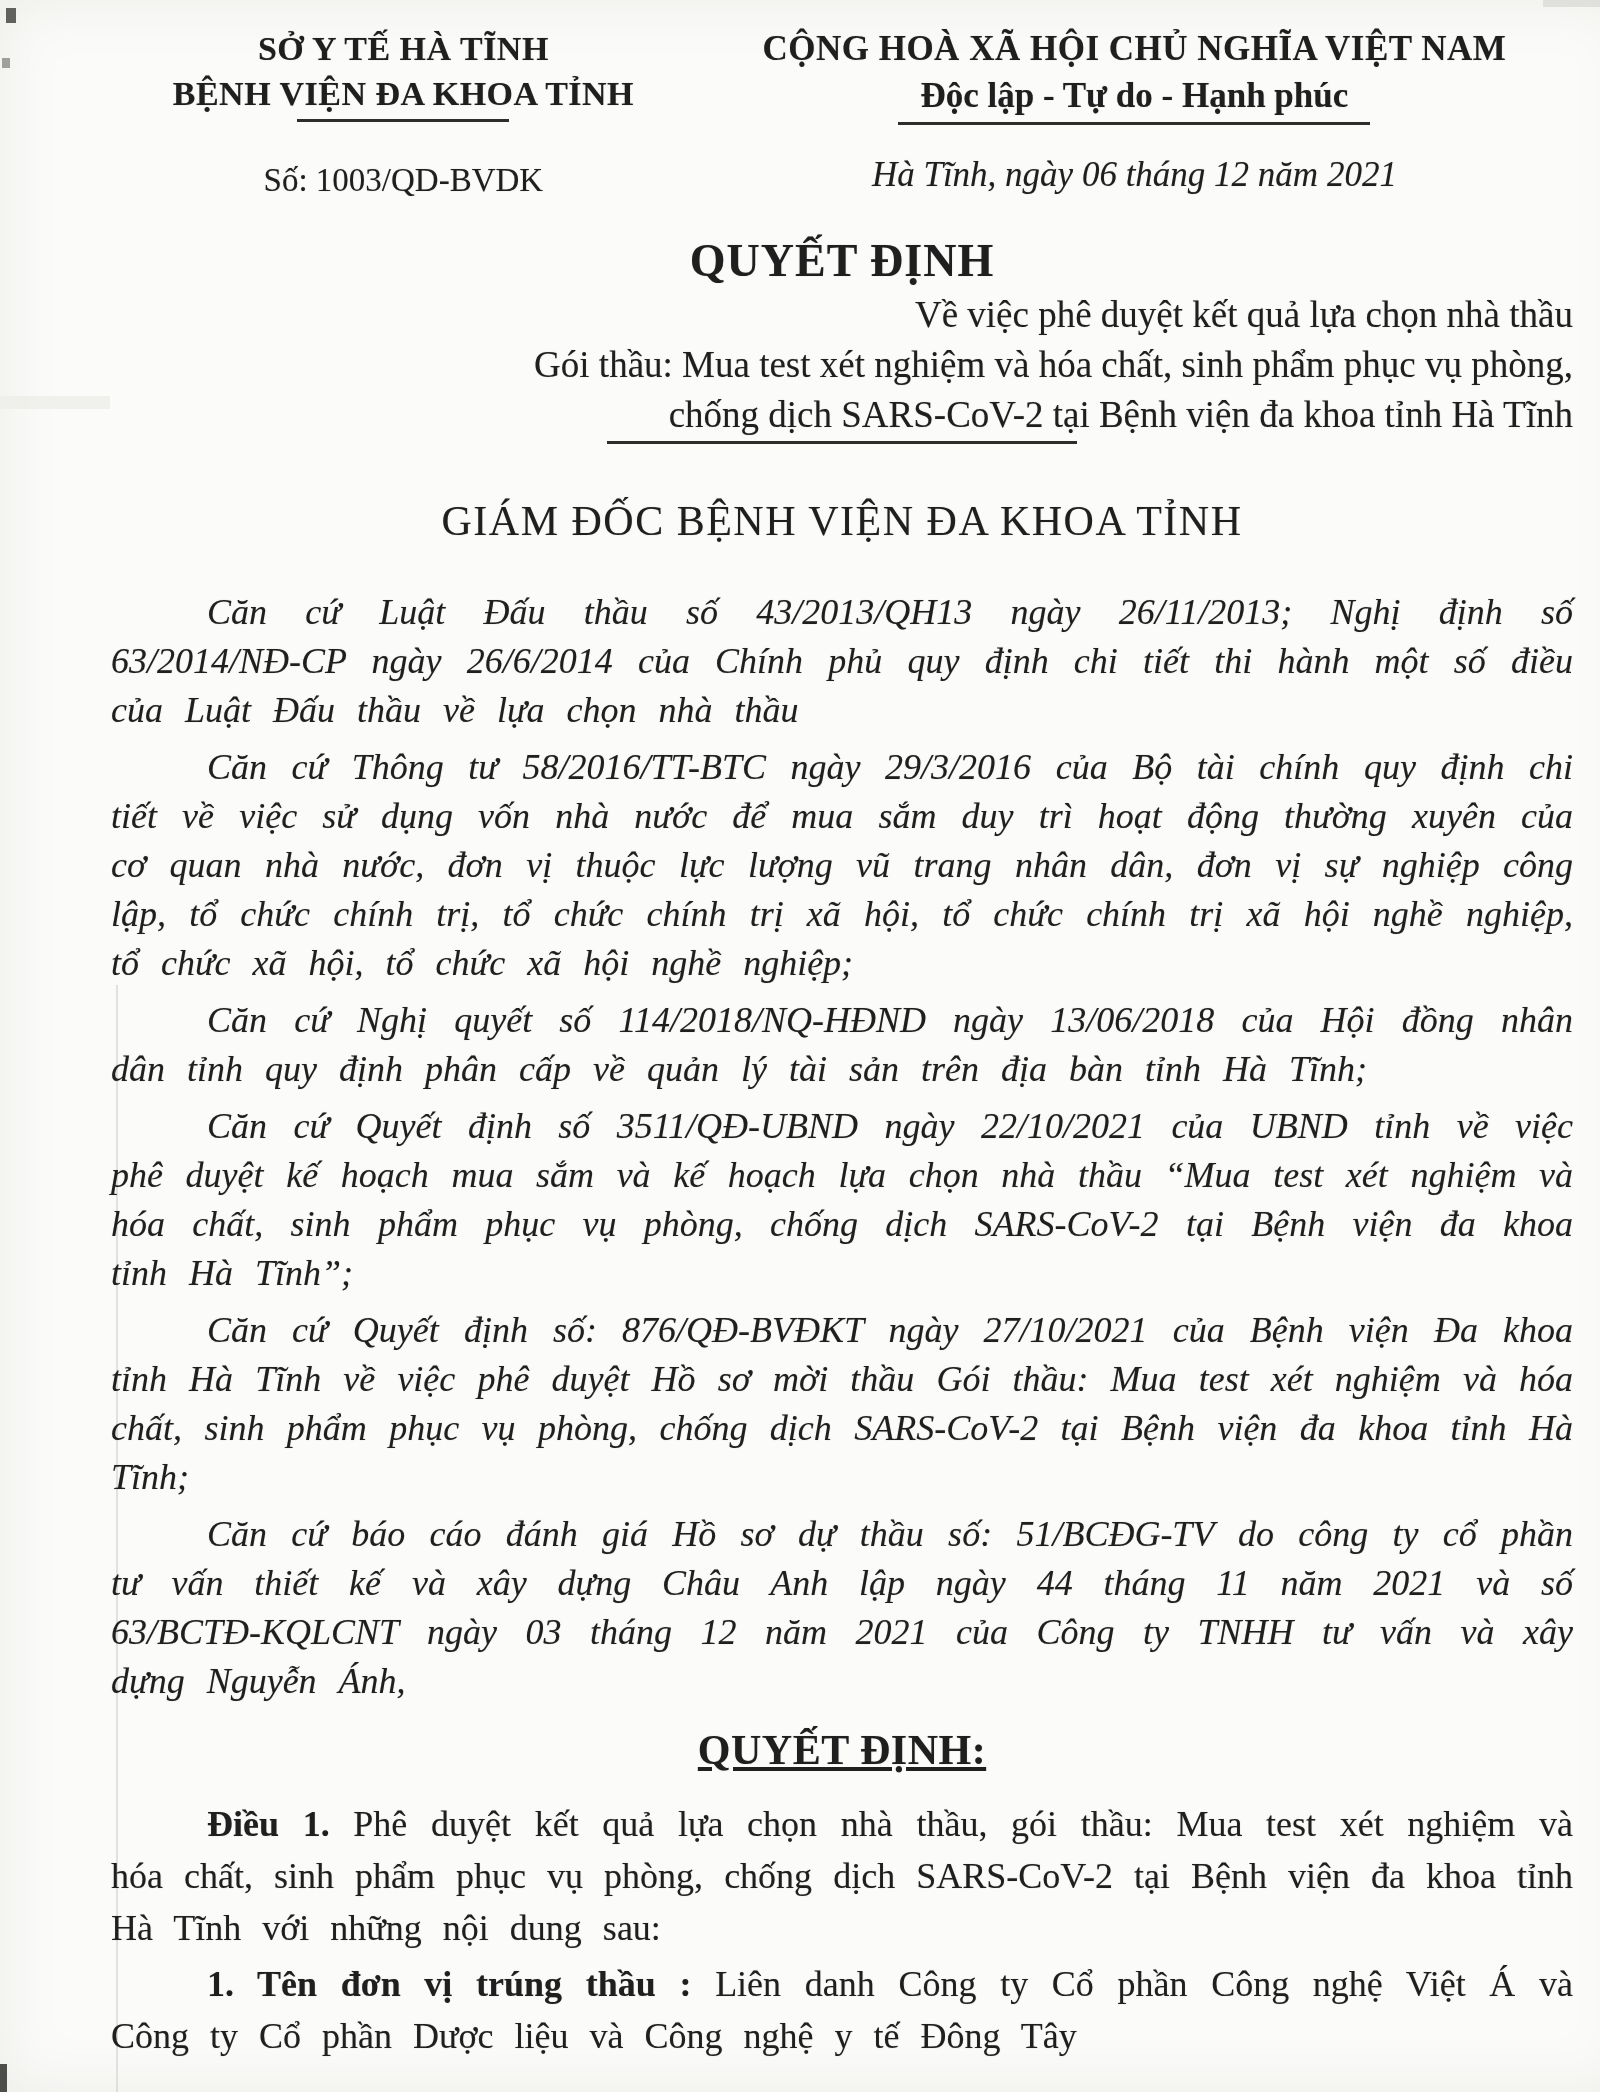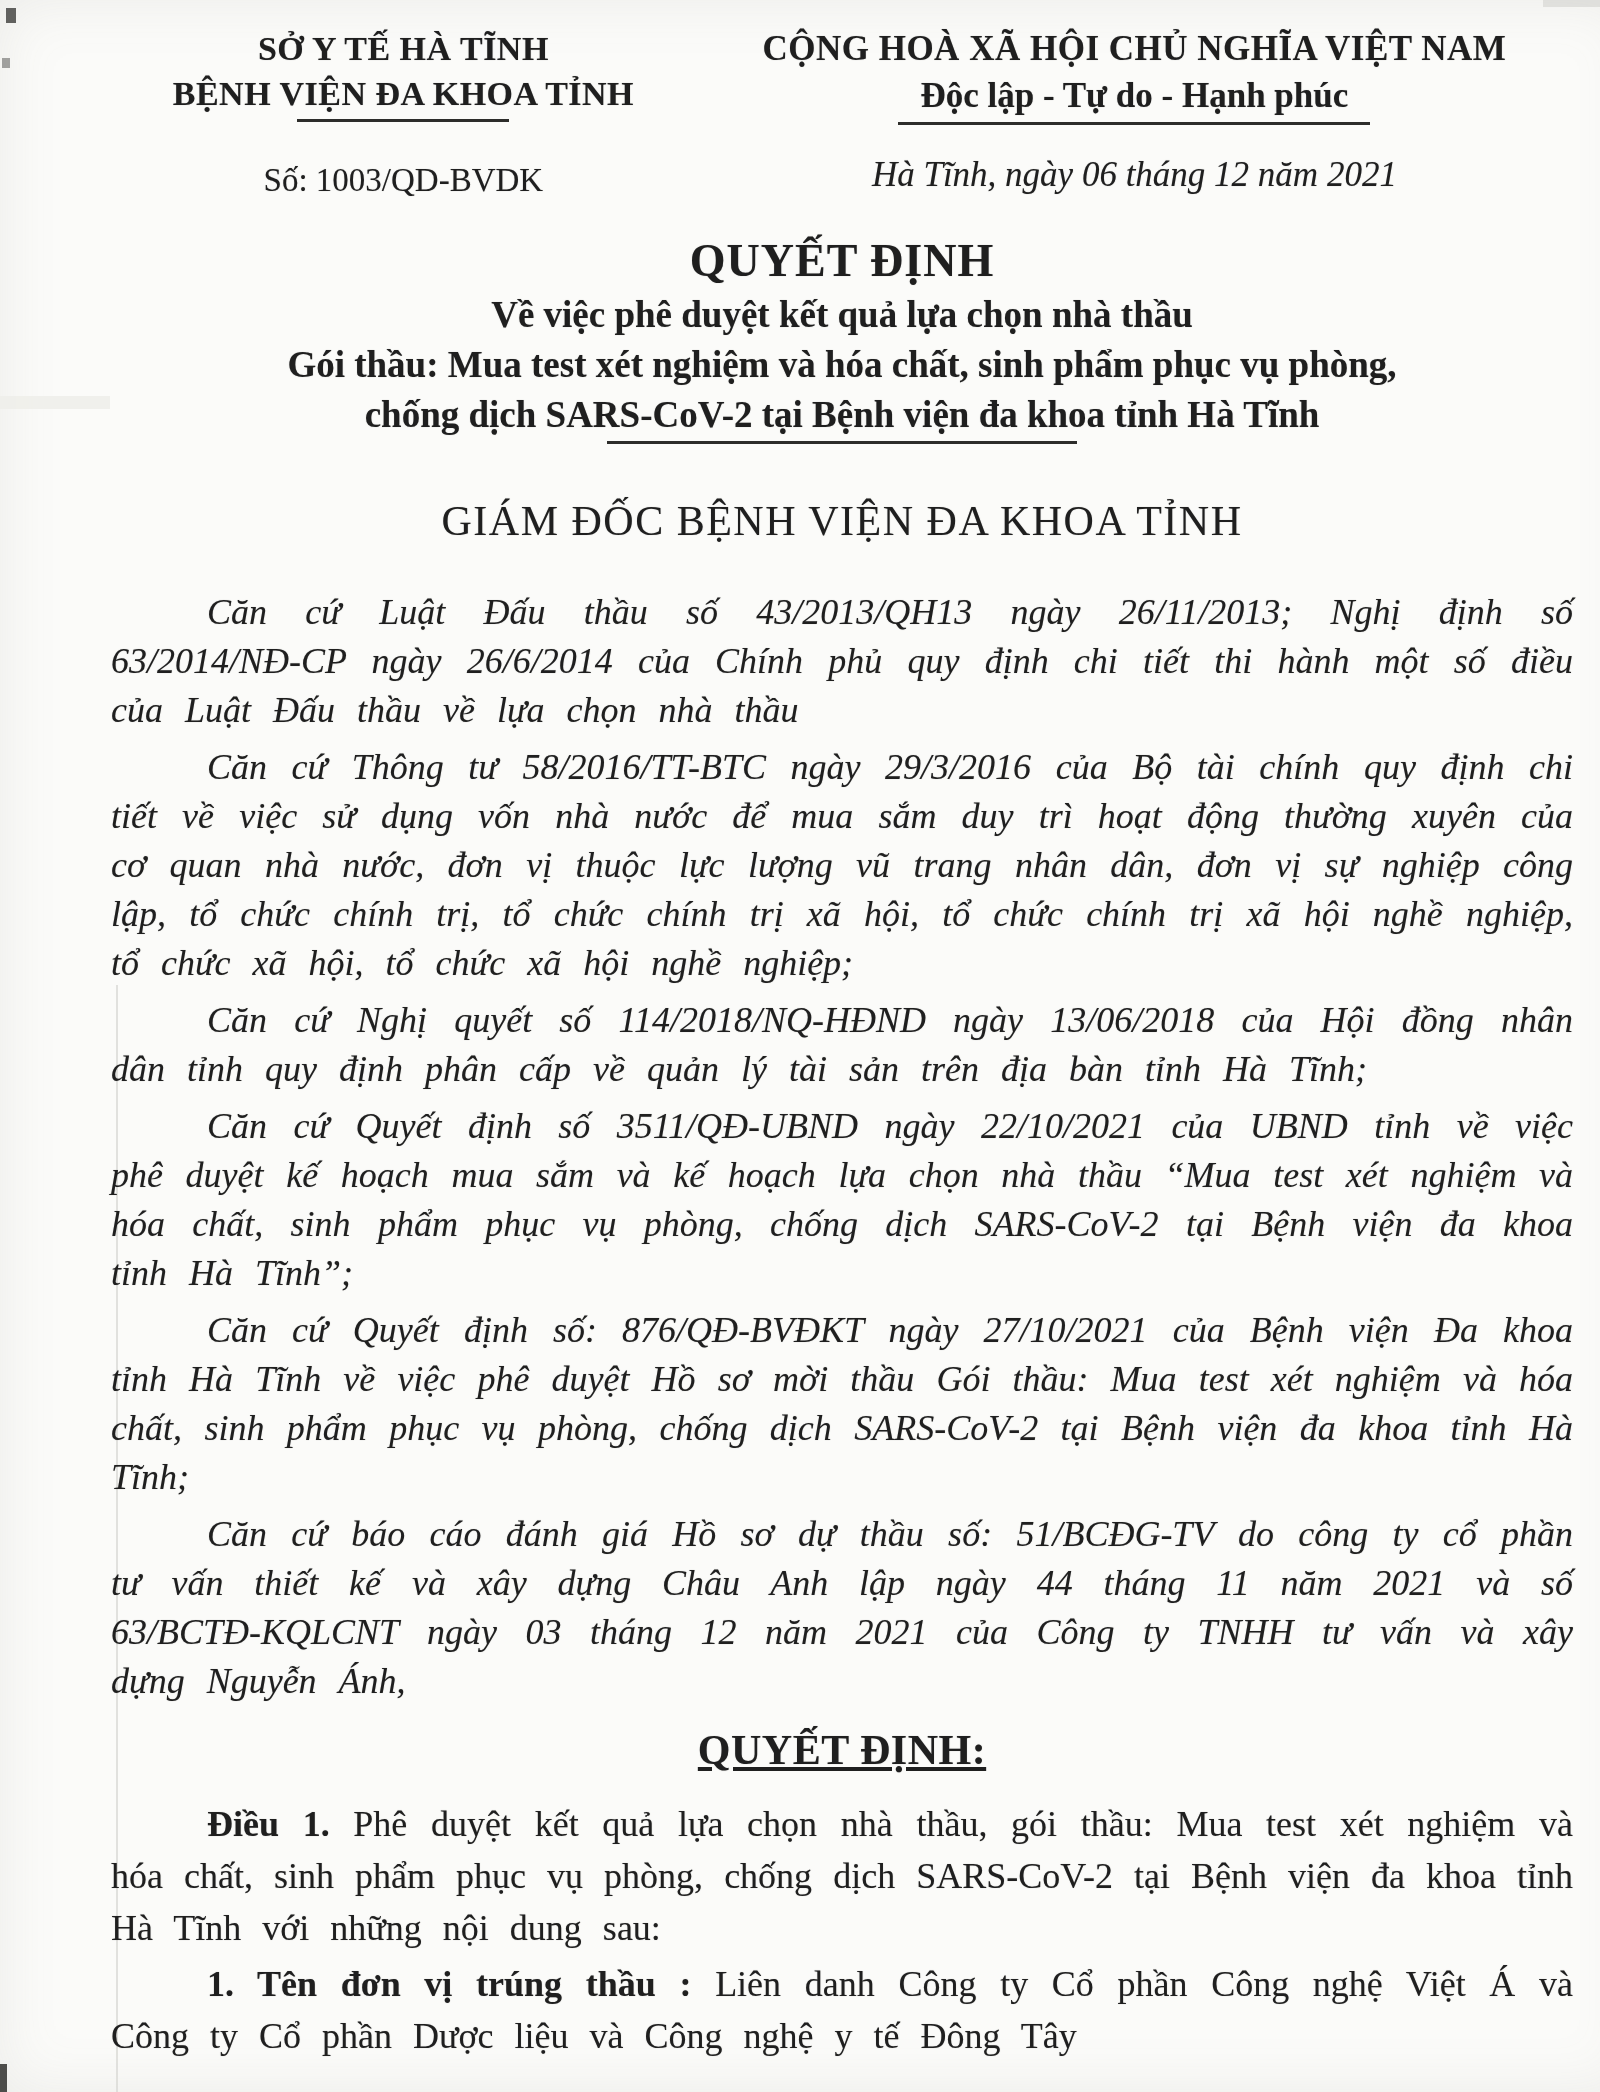--- a/index.html
+++ b/index.html
@@ -43,21 +43,21 @@
   .doc-number {
     font-size: 33px; font-weight: normal; margin-top: 36px; line-height: 44px; text-align: center;
   }
   .date-line {
     font-size: 35px; font-style: italic; margin-top: 27px; line-height: 46px;
   }
 
   
   .title-block { text-align: center; margin-top: 30px; }
   .title-main  { font-size: 46px; font-weight: bold; line-height: 58px; letter-spacing: 1px; }
-  .title-sub   { font-size: 37px; font-weight: bold; line-height: 50px; }
+  .title-sub   { font-size: 37px; font-weight: normal; line-height: 50px; text-align: right; }
   .rule-title  { width: 470px; border-bottom: 3px solid #2d2d2b; margin: 1px auto 0; }
 
   .authority {
     text-align: center; font-size: 42px; font-weight: normal;
     margin-top: 50px; line-height: 54px; letter-spacing: 1.5px;
   }
 
   
   .recitals { margin-top: 40px; }
   .recital {

